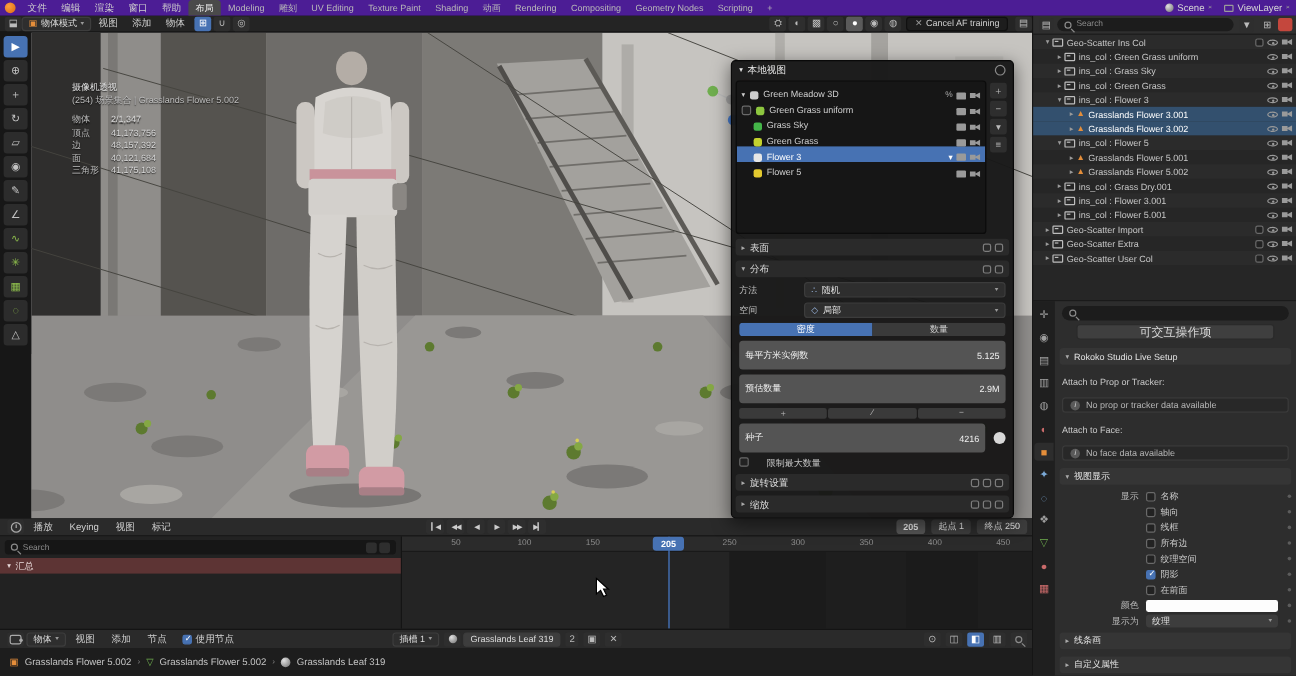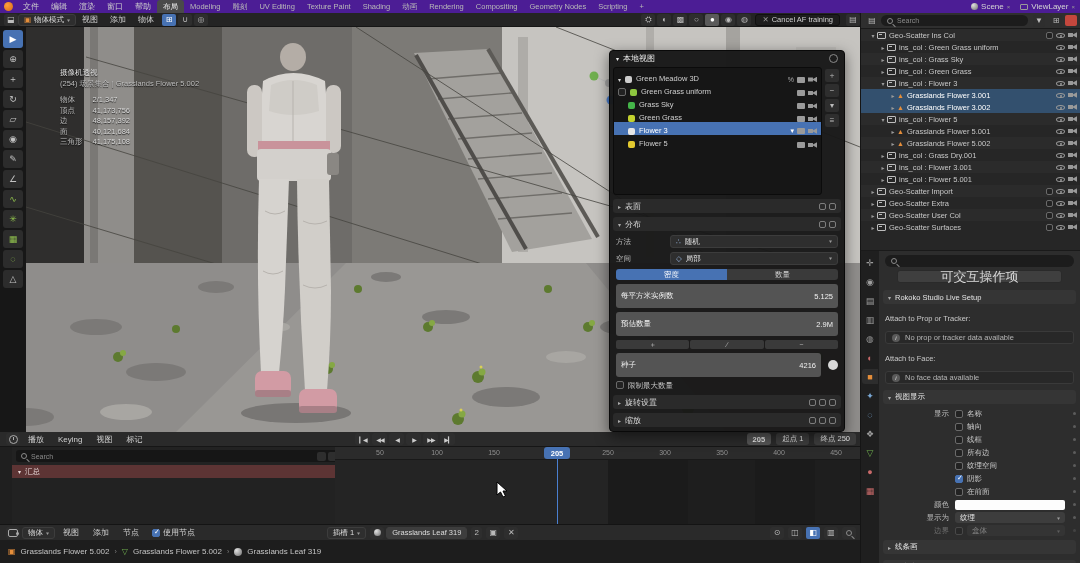--- a/index.html
+++ b/index.html
@@ -80,21 +80,21 @@
   .sp-dd .caret{margin-left:auto}
   .seg{flex:1;display:flex;height:11px;border-radius:3px;overflow:hidden}
   .seg div{flex:1;display:flex;align-items:center;justify-content:center;font-size:7.5px}
   .seg .on{background:#4772b3;color:#fff}
   .seg .off{background:#3a3a3a;color:#cfcfcf}
   .slider{flex:1;height:12px;background:#545454;border-radius:3px;display:flex;align-items:center;
      padding:12px 5px;font-size:7.5px;color:#f0f0f0;justify-content:space-between}
   .minibtns{flex:1;display:flex;gap:1px}
   .minibtns div{flex:1;height:9px;background:#3a3a3a;border-radius:2px;font-size:7px;color:#bbb;
      display:flex;align-items:center;justify-content:center}
-  .sp-check{display:flex;gap:4px;font-size:7.5px;color:#c4c4c4}
+  .sp-check{display:flex;gap:15px;font-size:7.5px;color:#c4c4c4}
   .seed-ic{width:10px;height:10px;border-radius:50%;background:#d8d8d8;margin-left:3px;flex:none}
   
   #outliner{left:860px;top:13px;width:220px;height:237px;background:#262626;z-index:20;border-left:1px solid #151515}
   #outliner-header{height:16px;background:#2f2f2f;display:flex;align-items:center;padding:0 3px;gap:3px;
       border-bottom:1px solid #1a1a1a}
   .srch{flex:1;height:11px;background:#1c1c1c;border-radius:6px;display:flex;align-items:center;gap:4px;
       padding:0 6px;font-size:7px;color:#8b8b8b}
   .redbtn{width:12px;height:11px;background:#c4473d;border-radius:2px;flex:none}
   .orow{display:flex;align-items:center;height:12px;font-size:7.5px;color:#c7c7c7;padding-right:3px}
   .orow.alt{background:#2b2b2b}
@@ -109,21 +109,21 @@
   #properties{left:860px;top:250px;width:220px;height:313px;background:#2d2d2d;z-index:20;display:flex;
      border-left:1px solid #151515;border-top:1px solid #1a1a1a}
   #ptabs{width:18px;background:#1f1f1f;display:flex;flex-direction:column;align-items:center;padding-top:4px;gap:4px}
   .ptab{width:16px;height:15px;border-radius:3px 0 0 3px;display:flex;align-items:center;justify-content:center;
      font-size:9px;color:#9e9e9e}
   .ptab.active{background:#2d2d2d}
   #pbody{flex:1;padding:3px 4px;font-size:7.5px;overflow:hidden;display:flex;flex-direction:column}
   .p-search{height:12px;background:#1c1c1c;border-radius:6px;display:flex;align-items:center;gap:4px;
      padding:0 6px;margin:1px 2px 3px 2px;color:#8b8b8b;flex:none}
   .p-btn{height:13px;background:#3f3f3f;border:1px solid #2a2a2a;border-radius:3px;display:flex;align-items:center;
-     justify-content:center;font-size:13px;color:#d8d8d8;margin:0 14px 4px 14px;flex:none}
+     justify-content:center;font-size:10px;color:#d8d8d8;margin:0 14px 4px 14px;flex:none}
   .p-sect{background:#353535;border-radius:3px;height:14px;display:flex;align-items:center;gap:4px;
      padding:0 5px;color:#e3e3e3;margin:3px 0;flex:none}
   .p-sect .tri{font-size:6px;color:#aaa}
   .p-label{color:#c9c9c9;margin:7px 2px;flex:none}
   .p-info{height:13px;background:#282828;border:1px solid #3a3a3a;border-radius:3px;display:flex;align-items:center;
      gap:5px;padding:0 6px;color:#b5b5b5;margin:1px 2px 3px 2px;flex:none}
   .info-i{width:8px;height:8px;border-radius:50%;background:#5a5a5a;color:#ddd;font-size:6px;display:flex;
      align-items:center;justify-content:center;flex:none;font-style:italic}
   .prow{display:flex;align-items:center;height:13px;flex:none}
   .prow .pl{width:72px;text-align:right;padding-right:6px;color:#b9b9b9;flex:none}
@@ -138,21 +138,21 @@
   #timeline{left:0;top:432px;width:860px;height:92px;background:#1f1f1f;z-index:10}
   #tl-header{height:15px;background:#2a2a2a;display:flex;align-items:center;padding:0 4px;gap:2px;
      border-bottom:1px solid #161616}
   .clockic{width:9px;height:9px;border:1px solid #aaa;border-radius:50%;position:relative;flex:none}
   .clockic::after{content:"";position:absolute;left:3.5px;top:1.5px;width:1px;height:3px;background:#aaa}
   .pbtn{width:15px;height:12px;background:#2e2e2e;border-radius:2px;display:flex;align-items:center;
      justify-content:center;font-size:6px;color:#ccc;letter-spacing:-1px}
   .fld{height:12px;background:#3d3d3d;border-radius:3px;display:flex;align-items:center;padding:0 6px;
      font-size:7.5px;color:#e6e6e6;margin-left:3px}
   .fld.cur{background:#545454;font-weight:bold}
-  #tl-left{position:absolute;left:12px;top:15px;width:335px;height:77px;background:#222;border-right:1px solid #141414}
+  #tl-left{position:absolute;left:0;top:15px;width:335px;height:77px;background:#222;border-right:1px solid #141414}
   #tl-search{margin:3px 4px;height:12px;background:#161616;border-radius:3px;display:flex;align-items:center;
      gap:4px;padding:0 5px;font-size:7px;color:#8b8b8b}
   #tl-search .bb{margin-left:auto;display:flex;gap:2px}
   #tl-search .bb i{width:9px;height:9px;background:#2e2e2e;border-radius:2px;display:block}
   #summary-row{height:13px;background:#5d3434;display:flex;align-items:center;gap:4px;padding:0 6px;
      font-size:7.5px;color:#e8dada}
   #tl-area{position:absolute;left:335px;top:15px;right:0;height:77px;background:#1e1e1e;overflow:hidden}
   #tl-ruler{position:absolute;left:0;top:0;right:0;height:13px;background:#2b2b2b;border-bottom:1px solid #191919}
   .rlab{position:absolute;top:2px;font-size:7px;color:#8f8f8f;transform:translateX(-50%)}
   #tl-inrange{position:absolute;left:0;top:13px;width:273px;bottom:0;background:#242424}
@@ -737,30 +737,20 @@
     <div class="orow alt" style="padding-left:8px">
       <span class="tw">▸</span>
         <span class="ic-col"></span>
         <span class="olabel">Geo-Scatter User Col</span>
       <span class="togs">
           <span class="cbx" style="width:7px;height:7px"></span>
           <span class="eye"></span>
           <span class="cam"></span>
         </span>
     </div>
-    <div class="orow" style="padding-left:8px">
-      <span class="tw">▸</span>
-        <span class="ic-col"></span>
-        <span class="olabel">Geo-Scatter Surfaces</span>
-      <span class="togs">
-          <span class="cbx" style="width:7px;height:7px"></span>
-          <span class="eye"></span>
-          <span class="cam"></span>
-        </span>
-    </div>
   </div>
 </div>
 
 <div id="properties" class="abs">
   <div id="ptabs">
     <div class="ptab">✛</div>
     <div class="ptab">◉</div>
     <div class="ptab">▤</div>
     <div class="ptab">▥</div>
     <div class="ptab">◍</div>
@@ -866,31 +856,20 @@
       <span class="pc">
           <span class="swatch"></span>
           <span class="dot"></span>
         </span>
     </div>
     <div class="prow">
       <span class="pl">显示为</span>
       <span class="pc">
           <span class="p-dd">
             <span>纹理</span>
-            <span class="caret">▾</span>
-          </span>
-          <span class="dot"></span>
-        </span>
-    </div>
-    <div class="prow dimmed">
-      <span class="pl">边界</span>
-      <span class="pc">
-          <span class="cbx"></span>
-          <span class="p-dd">
-            <span>盒体</span>
             <span class="caret">▾</span>
           </span>
           <span class="dot"></span>
         </span>
     </div>
 
     <div style="flex:1"></div>
     <div class="p-sect">
       <span class="tri">▸</span>
         <span>线条画</span>

